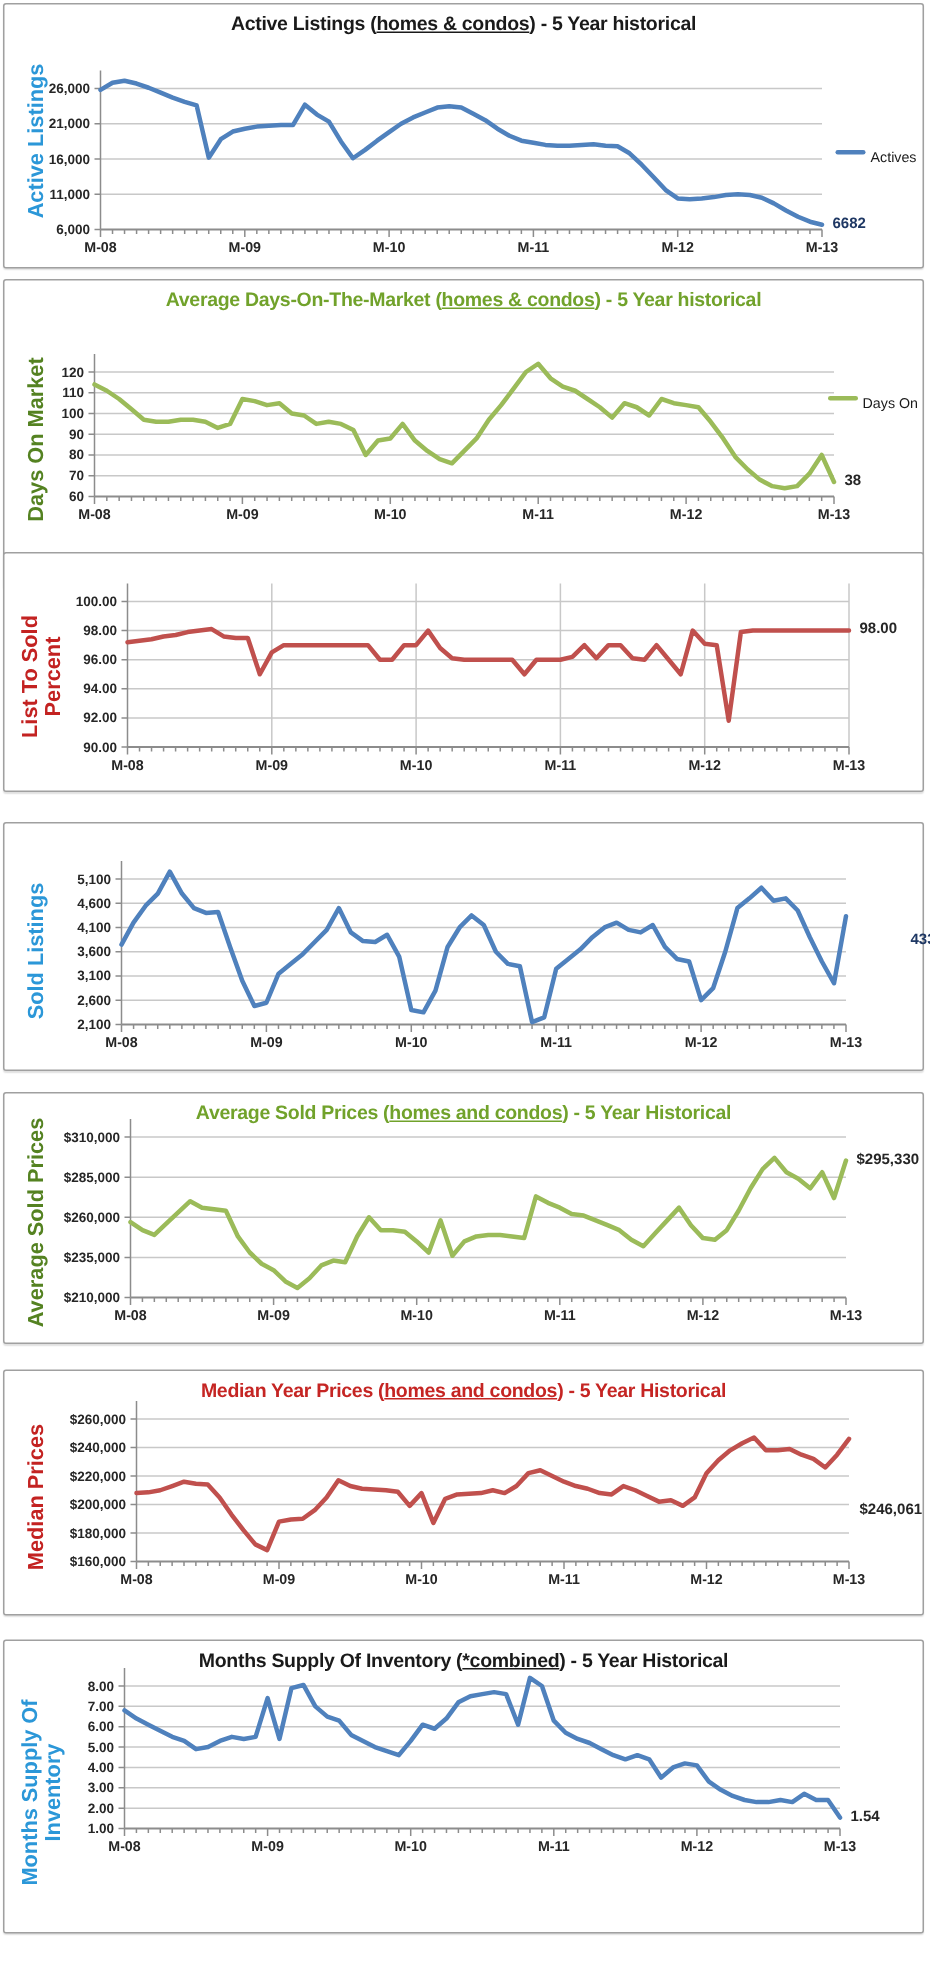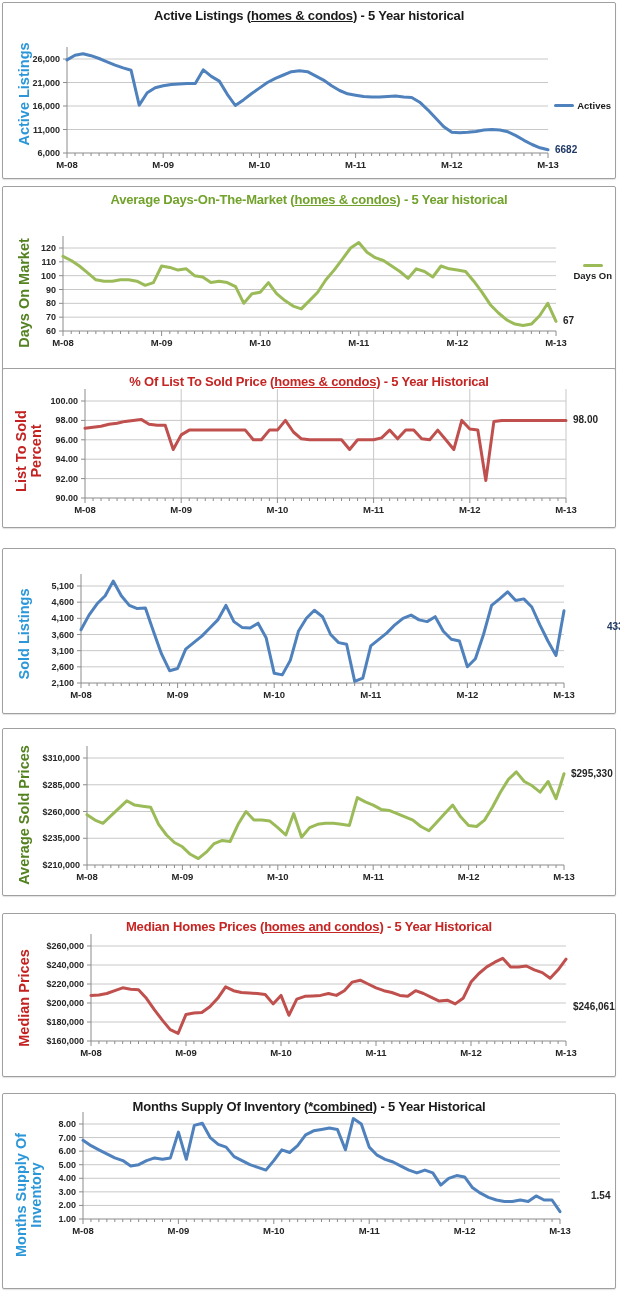--- a/index.html
+++ b/index.html
@@ -2,21 +2,21 @@
 <html><head>
 <meta charset="utf-8">
 <style>
   html,body{margin:0;padding:0;background:#fff;}
   body{width:620px;height:1308px;position:relative;font-family:"Liberation Sans",sans-serif;overflow:hidden;}
   .panel{position:absolute;left:2px;width:614px;background:#fff;border:1px solid #a0a0a0;border-radius:2px;box-sizing:border-box;box-shadow:0 1px 1px rgba(0,0,0,.12);}
   .title{position:absolute;top:5px;left:0;right:0;margin:0;text-align:center;font-size:13px;font-weight:bold;letter-spacing:-0.2px;}
   .tu{text-decoration:underline;}
   .ytitle{position:absolute;font-weight:bold;font-size:14.5px;white-space:nowrap;text-align:center;line-height:1.05;transform:translate(-50%,-50%) rotate(-90deg);}
   svg.plot{position:absolute;left:0;top:0;}
-  .legend{position:absolute;display:flex;align-items:center;gap:3px;font-size:9.5px;font-weight:bold;color:#1a1a1a;}
+  .legend{position:absolute;display:flex;gap:3px;font-size:9.5px;font-weight:normal;color:#1a1a1a;}
   .swatch{display:inline-block;width:20px;height:3px;border-radius:2px;}
   .endlabel{position:absolute;font-size:10px;font-weight:bold;white-space:nowrap;}
   .ylab{font-size:9px;font-weight:bold;fill:#262626;}
   .xlab{font-size:9.5px;font-weight:bold;fill:#262626;}
 </style>
 </head>
 <body>
 
 <section class="panel" style="top:2px;height:177px">
   <h2 class="title" style="color: rgb(26, 26, 26);"><span class="tp">Active Listings (</span><span class="tu">homes &amp; condos</span><span class="tp">) - 5 Year historical</span></h2>
@@ -206,29 +206,28 @@
       <line x1="520.1333333333333" x2="520.1333333333333" y1="144" y2="147" stroke="#8c8c8c" stroke-width="1"></line>
       <line x1="528.35" x2="528.35" y1="144" y2="147" stroke="#8c8c8c" stroke-width="1"></line>
       <line x1="536.5666666666666" x2="536.5666666666666" y1="144" y2="147" stroke="#8c8c8c" stroke-width="1"></line>
       <line x1="544.7833333333333" x2="544.7833333333333" y1="144" y2="147" stroke="#8c8c8c" stroke-width="1"></line>
       <line x1="553" x2="553" y1="144" y2="149" stroke="#8c8c8c" stroke-width="1"></line>
       <text x="553" y="159" text-anchor="middle" class="xlab">M-13</text>
       <line x1="60" x2="60" y1="49" y2="144" stroke="#8c8c8c" stroke-width="1"></line>
       <line x1="60" x2="553" y1="144" y2="144" stroke="#8c8c8c" stroke-width="1.2"></line>
       <polyline points="60.0,69.3 68.2,73.5 76.4,79.0 84.7,85.9 92.9,92.8 101.1,94.2 109.3,94.2 117.5,92.8 125.7,92.8 133.9,94.2 142.2,98.3 150.4,95.6 158.6,79.0 166.8,80.4 175.0,83.1 183.3,81.8 191.5,88.7 199.7,90.0 207.9,95.6 216.1,94.2 224.3,95.6 232.6,99.7 240.8,116.3 249.0,106.7 257.2,105.3 265.4,95.6 273.6,106.7 281.9,113.6 290.1,119.1 298.3,121.9 306.5,113.6 314.7,105.3 322.9,92.8 331.1,83.1 339.4,72.1 347.6,61.0 355.8,55.5 364.0,65.2 372.2,70.7 380.4,73.5 388.7,79.0 396.9,84.5 405.1,91.4 413.3,81.8 421.5,84.5 429.8,90.0 438.0,79.0 446.2,81.8 454.4,83.1 462.6,84.5 470.8,94.2 479.1,105.3 487.3,117.7 495.5,126.0 503.7,132.9 511.9,137.1 520.1,138.5 528.4,137.1 536.6,128.8 544.8,116.3 553.0,134.3" fill="none" stroke="#9bbb59" stroke-width="3" stroke-linejoin="round" stroke-linecap="round"></polyline>
     </svg>
-  <div class="legend" style="right:3px;top:77px;flex-direction:column;">
+  <div class="legend" style="right:3px;top:77px;">
       <span class="swatch" style="background: rgb(155, 187, 89);"></span>
       <span>Days On</span>
     </div>
-  <span class="endlabel" style="left: 560px; top: 128.317px; color: rgb(38, 38, 38);">67</span>
+  <span class="endlabel" style="left: 560px; top: 128.317px; color: rgb(38, 38, 38);">38</span>
 </section>
 
 <section class="panel" style="top:368px;height:160px">
-  <h2 class="title" style="color: rgb(197, 37, 35);"><span class="tp">% Of List To Sold Price (</span><span class="tu">homes &amp; condos</span><span class="tp">) - 5 Year Historical</span></h2>
   <div class="ytitle" style="left: 26px; top: 52%; color: rgb(195, 34, 33);">
       <div>List To Sold</div>
       <div>Percent</div>
     </div>
   <svg class="plot" width="612" height="158" viewBox="0 0 612 158">
       <line x1="78" x2="82" y1="129" y2="129" stroke="#8c8c8c" stroke-width="1"></line>
       <text x="75" y="132" text-anchor="end" class="ylab">90.00</text>
       <line x1="82" x2="563" y1="109.6" y2="109.6" stroke="#c8c8c8" stroke-width="1"></line>
       <line x1="78" x2="82" y1="109.6" y2="109.6" stroke="#8c8c8c" stroke-width="1"></line>
       <text x="75" y="112.6" text-anchor="end" class="ylab">92.00</text>
@@ -416,20 +415,21 @@
       <line x1="561" x2="561" y1="134" y2="139" stroke="#8c8c8c" stroke-width="1"></line>
       <text x="561" y="149" text-anchor="middle" class="xlab">M-13</text>
       <line x1="78" x2="78" y1="25" y2="134" stroke="#8c8c8c" stroke-width="1"></line>
       <line x1="78" x2="561" y1="134" y2="134" stroke="#8c8c8c" stroke-width="1.2"></line>
       <polyline points="78.0,80.7 86.0,66.1 94.1,54.8 102.2,46.7 110.2,32.1 118.3,46.7 126.3,56.4 134.3,59.6 142.4,59.0 150.4,82.3 158.5,104.9 166.6,121.7 174.6,119.5 182.7,100.1 190.7,93.6 198.8,87.1 206.8,79.0 214.8,70.9 222.9,56.4 230.9,72.6 239.0,78.4 247.1,79.0 255.1,74.2 263.1,88.7 271.2,124.3 279.3,125.9 287.3,111.4 295.4,82.3 303.4,69.3 311.4,61.3 319.5,67.7 327.6,85.5 335.6,93.6 343.6,95.2 351.7,132.4 359.8,129.2 367.8,96.8 375.9,90.3 383.9,83.9 391.9,75.8 400.0,69.3 408.1,66.1 416.1,70.9 424.1,72.6 432.2,67.7 440.3,82.3 448.3,90.3 456.4,92.0 464.4,117.8 472.4,109.8 480.5,85.5 488.6,56.4 496.6,49.9 504.6,42.8 512.7,51.5 520.8,49.9 528.8,58.0 536.9,75.8 544.9,92.0 553.0,106.5 561.0,61.8" fill="none" stroke="#4f81bd" stroke-width="3" stroke-linejoin="round" stroke-linecap="round"></polyline>
     </svg>
   <span class="endlabel" style="left: 568px; top: 72px; color: rgb(31, 56, 100); margin-left: 36px;">4333</span>
 </section>
 
 <section class="panel" style="top:728px;height:168px">
+  <h2 class="title" style="color: rgb(113, 162, 43);"><span class="tp">Average Sold Prices (</span><span class="tu">homes and condos</span><span class="tp">) - 5 Year Historical</span></h2>
   <div class="ytitle" style="left: 22px; top: 52%; color: rgb(84, 130, 33);">
       <div>Average Sold Prices</div>
     </div>
   <svg class="plot" width="612" height="166" viewBox="0 0 612 166">
       <line x1="80" x2="84" y1="136" y2="136" stroke="#8c8c8c" stroke-width="1"></line>
       <text x="77" y="139" text-anchor="end" class="ylab">$210,000</text>
       <line x1="84" x2="561" y1="109.25" y2="109.25" stroke="#c8c8c8" stroke-width="1"></line>
       <line x1="80" x2="84" y1="109.25" y2="109.25" stroke="#8c8c8c" stroke-width="1"></line>
       <text x="77" y="112.25" text-anchor="end" class="ylab">$235,000</text>
       <line x1="84" x2="561" y1="82.5" y2="82.5" stroke="#c8c8c8" stroke-width="1"></line>
@@ -509,21 +509,21 @@
       <line x1="561" x2="561" y1="136" y2="141" stroke="#8c8c8c" stroke-width="1"></line>
       <text x="561" y="151" text-anchor="middle" class="xlab">M-13</text>
       <line x1="84" x2="84" y1="17" y2="136" stroke="#8c8c8c" stroke-width="1"></line>
       <line x1="84" x2="561" y1="136" y2="136" stroke="#8c8c8c" stroke-width="1.2"></line>
       <polyline points="84.0,85.7 92.0,91.1 99.9,94.3 107.8,86.8 115.8,79.3 123.8,71.8 131.7,76.1 139.7,77.2 147.6,78.2 155.6,95.3 163.5,106.0 171.4,113.5 179.4,117.8 187.3,125.3 195.3,129.6 203.3,123.2 211.2,114.6 219.2,111.4 227.1,112.5 235.1,95.3 243.0,82.5 250.9,91.1 258.9,91.1 266.9,92.1 274.8,98.6 282.8,106.0 290.7,84.6 298.6,108.2 306.6,98.6 314.6,95.3 322.5,94.3 330.4,94.3 338.4,95.3 346.4,96.4 354.3,68.6 362.3,72.9 370.2,76.1 378.1,80.4 386.1,81.4 394.1,84.6 402.0,87.8 409.9,91.1 417.9,97.5 425.9,101.8 433.8,93.2 441.8,84.6 449.7,76.1 457.6,87.8 465.6,96.4 473.6,97.5 481.5,91.1 489.4,78.2 497.4,63.2 505.4,50.4 513.3,42.9 521.3,52.5 529.2,56.8 537.1,63.2 545.1,52.5 553.0,69.7 561.0,44.7" fill="none" stroke="#9bbb59" stroke-width="3" stroke-linejoin="round" stroke-linecap="round"></polyline>
     </svg>
   <span class="endlabel" style="left: 568px; top: 38.6969px; color: rgb(38, 38, 38);">$295,330</span>
 </section>
 
 <section class="panel" style="top:913px;height:164px">
-  <h2 class="title" style="color: rgb(197, 37, 35);"><span class="tp">Median Homes Prices (</span><span class="tu">homes and condos</span><span class="tp">) - 5 Year Historical</span></h2>
+  <h2 class="title" style="color: rgb(197, 37, 35);"><span class="tp">Median Year Prices (</span><span class="tu">homes and condos</span><span class="tp">) - 5 Year Historical</span></h2>
   <div class="ytitle" style="left: 22px; top: 52%; color: rgb(195, 34, 33);">
       <div>Median Prices</div>
     </div>
   <svg class="plot" width="612" height="162" viewBox="0 0 612 162">
       <line x1="84" x2="88" y1="127" y2="127" stroke="#8c8c8c" stroke-width="1"></line>
       <text x="81" y="130" text-anchor="end" class="ylab">$160,000</text>
       <line x1="88" x2="563" y1="108" y2="108" stroke="#c8c8c8" stroke-width="1"></line>
       <line x1="84" x2="88" y1="108" y2="108" stroke="#8c8c8c" stroke-width="1"></line>
       <text x="81" y="111" text-anchor="end" class="ylab">$180,000</text>
       <line x1="88" x2="563" y1="89" y2="89" stroke="#c8c8c8" stroke-width="1"></line>
@@ -706,14 +706,14 @@
       <line x1="525.2" x2="525.2" y1="125" y2="128" stroke="#8c8c8c" stroke-width="1"></line>
       <line x1="533.15" x2="533.15" y1="125" y2="128" stroke="#8c8c8c" stroke-width="1"></line>
       <line x1="541.1" x2="541.1" y1="125" y2="128" stroke="#8c8c8c" stroke-width="1"></line>
       <line x1="549.05" x2="549.05" y1="125" y2="128" stroke="#8c8c8c" stroke-width="1"></line>
       <line x1="557" x2="557" y1="125" y2="130" stroke="#8c8c8c" stroke-width="1"></line>
       <text x="557" y="140" text-anchor="middle" class="xlab">M-13</text>
       <line x1="80" x2="80" y1="18" y2="125" stroke="#8c8c8c" stroke-width="1"></line>
       <line x1="80" x2="557" y1="125" y2="125" stroke="#8c8c8c" stroke-width="1.2"></line>
       <polyline points="80.0,46.3 88.0,51.7 95.9,55.8 103.8,59.9 111.8,63.9 119.8,66.6 127.7,72.1 135.7,70.7 143.6,66.6 151.6,63.9 159.5,65.3 167.4,63.9 175.4,38.1 183.3,65.3 191.3,31.4 199.3,29.3 207.2,43.6 215.2,50.4 223.1,53.1 231.1,62.6 239.0,66.6 246.9,70.7 254.9,73.4 262.9,76.1 270.8,66.6 278.8,55.8 286.7,58.5 294.6,51.7 302.6,40.9 310.6,36.8 318.5,35.4 326.4,34.1 334.4,35.4 342.4,55.8 350.3,24.6 358.3,30.0 366.2,53.1 374.1,61.2 382.1,65.3 390.1,68.0 398.0,72.1 405.9,76.1 413.9,78.9 421.9,76.1 429.8,78.9 437.8,91.1 445.7,84.3 453.6,81.6 461.6,82.9 469.6,93.8 477.5,99.2 485.4,103.3 493.4,106.0 501.4,107.4 509.3,107.4 517.3,106.0 525.2,107.4 533.1,101.9 541.1,106.0 549.0,106.0 557.0,117.7" fill="none" stroke="#4f81bd" stroke-width="3" stroke-linejoin="round" stroke-linecap="round"></polyline>
     </svg>
-  <span class="endlabel" style="left: 564px; top: 96px; color: rgb(38, 38, 38); margin-left: 24px;">1.54</span>
+  <span class="endlabel" style="left: 564px; top: 112px; color: rgb(38, 38, 38);">1.54</span>
 </section>
 
 </body></html>

